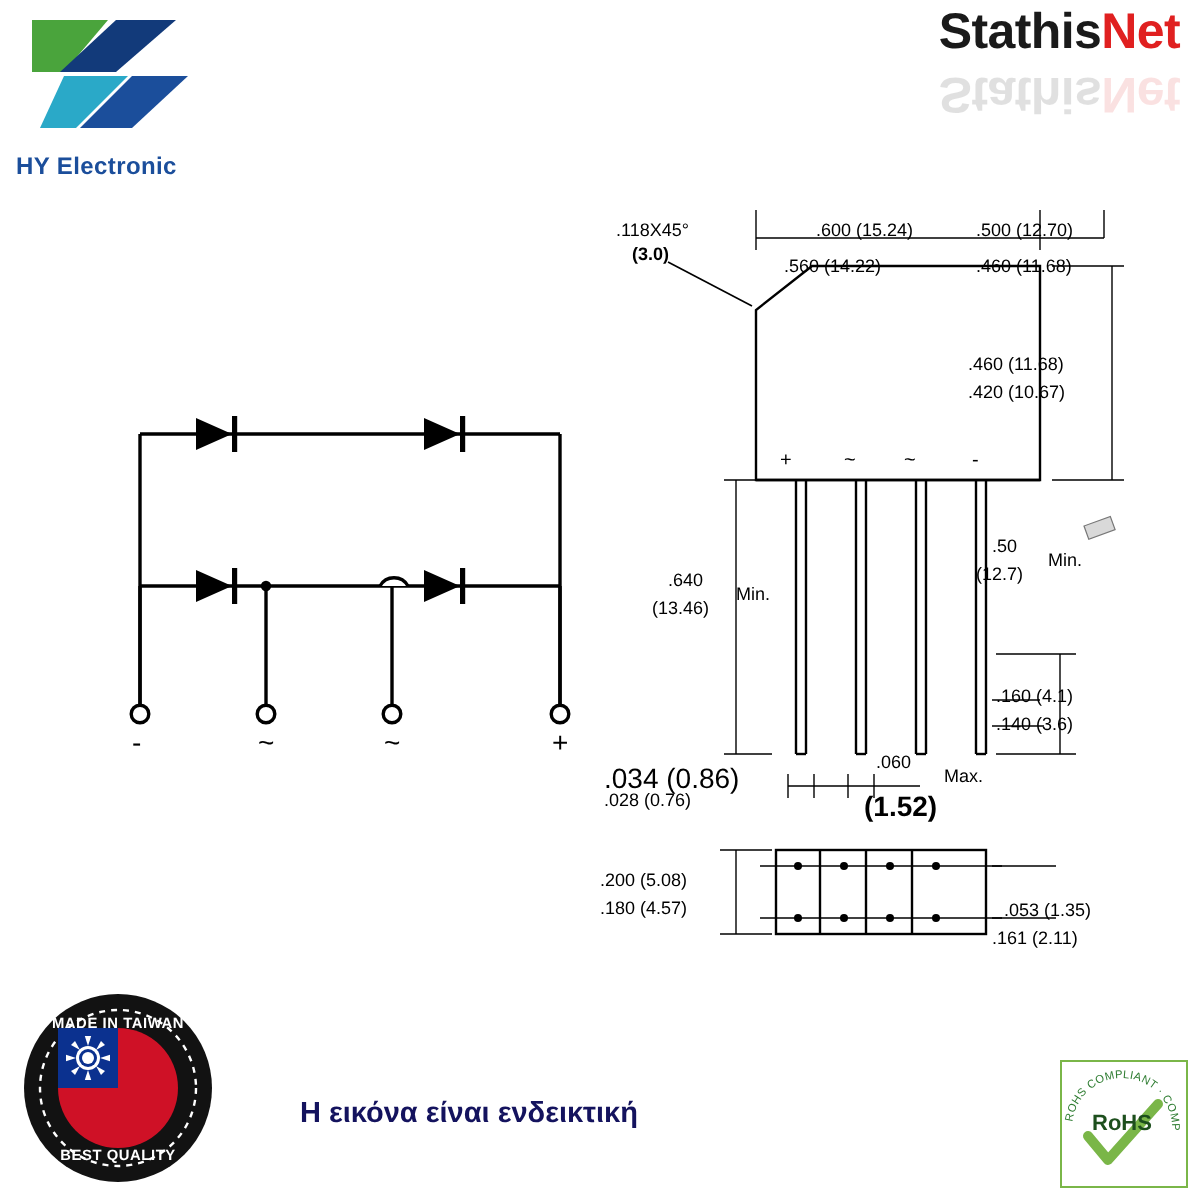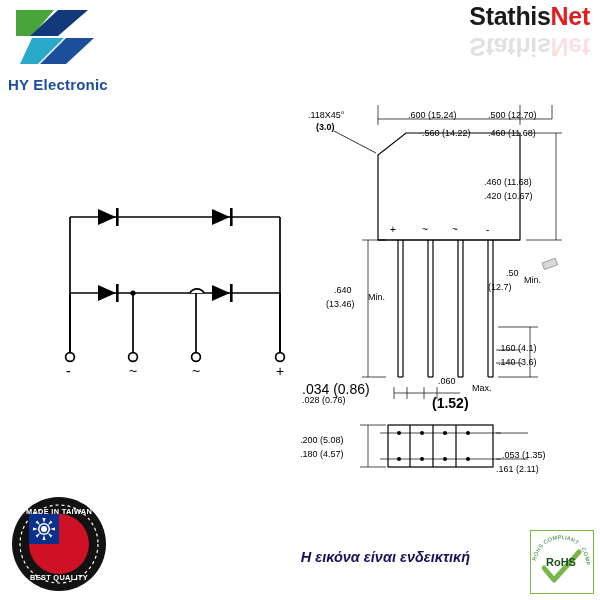--- a/index.html
+++ b/index.html
@@ -9,21 +9,21 @@
     font-family:"Liberation Sans", sans-serif;
     position:relative;
     overflow:hidden;
   }
   .abs{position:absolute;}
 
   
   #logo{left:8px;top:6px;width:118px;height:92px;}
   #logo .label{
     position:absolute;left:0;top:70px;width:118px;
-    font-size:15px;color:#1b4e9b;font-weight:bold;letter-spacing:.2px;
+    font-size:12px;color:#1b4e9b;font-weight:bold;letter-spacing:.2px;
   }
 
   
   #brand{
     right:10px;top:2px;text-align:right;
   }
   #brand .main{
     font-size:25px;font-weight:bold;color:#1a1a1a;letter-spacing:-.3px;
   }
   #brand .main .net{color:#e02020;}
@@ -46,22 +46,22 @@
   }
   #seal .txt-top, #seal .txt-bot{
     position:absolute;left:0;width:98px;text-align:center;
     font-size:7.4px;font-weight:bold;color:#ffffff;letter-spacing:.3px;
   }
   #seal .txt-top{top:12px;}
   #seal .txt-bot{top:78px;}
 
   
   #caption{
-    left:150px;top:548px;width:320px;text-align:right;
-    font-style:italic;font-weight:bold;color:#14135e;font-size:14.5px;line-height:19px;
+    left:150px;top:548px;width:320px;text-align:left;
+    font-weight:bold;color:#14135e;font-size:14.5px;line-height:19px;
   }
 
   
   #rohs{right:8px;bottom:8px;width:62px;height:62px;}
   #rohs .box{
     position:absolute;left:0;top:0;width:62px;height:62px;
     border:1px solid #7ab648;background:#ffffff;
   }
   #rohs .arc{
     position:absolute;left:2px;top:2px;width:58px;height:58px;
@@ -231,31 +231,31 @@
     </g>
 
     <g transform="translate(252,168) rotate(-20)">
       <rect x="0" y="0" width="14" height="7" fill="#d9d9d9" stroke="#777" stroke-width="0.6"></rect>
     </g>
   </svg>
 
   <div class="abs" style="left:18px;top:15px;font-size:9px;">.118X45°</div>
   <div class="abs" style="left:26px;top:27px;font-size:9px;font-weight:bold;">(3.0)</div>
   <div class="abs" style="left:118px;top:15px;font-size:9px;">.600 (15.24)</div>
-  <div class="abs" style="left:132px;top:33px;font-size:9px;">.560 (14.22)</div>
+  <div class="abs" style="left:102px;top:33px;font-size:9px;">.560 (14.22)</div>
   <div class="abs" style="left:198px;top:15px;font-size:9px;">.500 (12.70)</div>
   <div class="abs" style="left:198px;top:33px;font-size:9px;">.460 (11.68)</div>
   <div class="abs" style="left:194px;top:82px;font-size:9px;">.460 (11.68)</div>
   <div class="abs" style="left:194px;top:96px;font-size:9px;">.420 (10.67)</div>
 
   <div class="abs" style="left:44px;top:190px;font-size:9px;">.640</div>
   <div class="abs" style="left:36px;top:204px;font-size:9px;">(13.46)</div>
   <div class="abs" style="left:78px;top:197px;font-size:9px;">Min.</div>
 
-  <div class="abs" style="left:216px;top:173px;font-size:9px;">.50</div>
+  <div class="abs" style="left:206px;top:173px;font-size:9px;">.50</div>
   <div class="abs" style="left:198px;top:187px;font-size:9px;">(12.7)</div>
   <div class="abs" style="left:234px;top:180px;font-size:9px;">Min.</div>
 
   <div class="abs" style="left:208px;top:248px;font-size:9px;">.160 (4.1)</div>
   <div class="abs" style="left:208px;top:262px;font-size:9px;">.140 (3.6)</div>
 
   <div class="abs" style="left:12px;top:286px;font-size:14px;">.034 (0.86)</div>
   <div class="abs" style="left:12px;top:300px;font-size:9px;">.028 (0.76)</div>
   <div class="abs" style="left:148px;top:281px;font-size:9px;">.060</div>
   <div class="abs" style="left:142px;top:300px;font-size:14px;font-weight:bold;">(1.52)</div>

